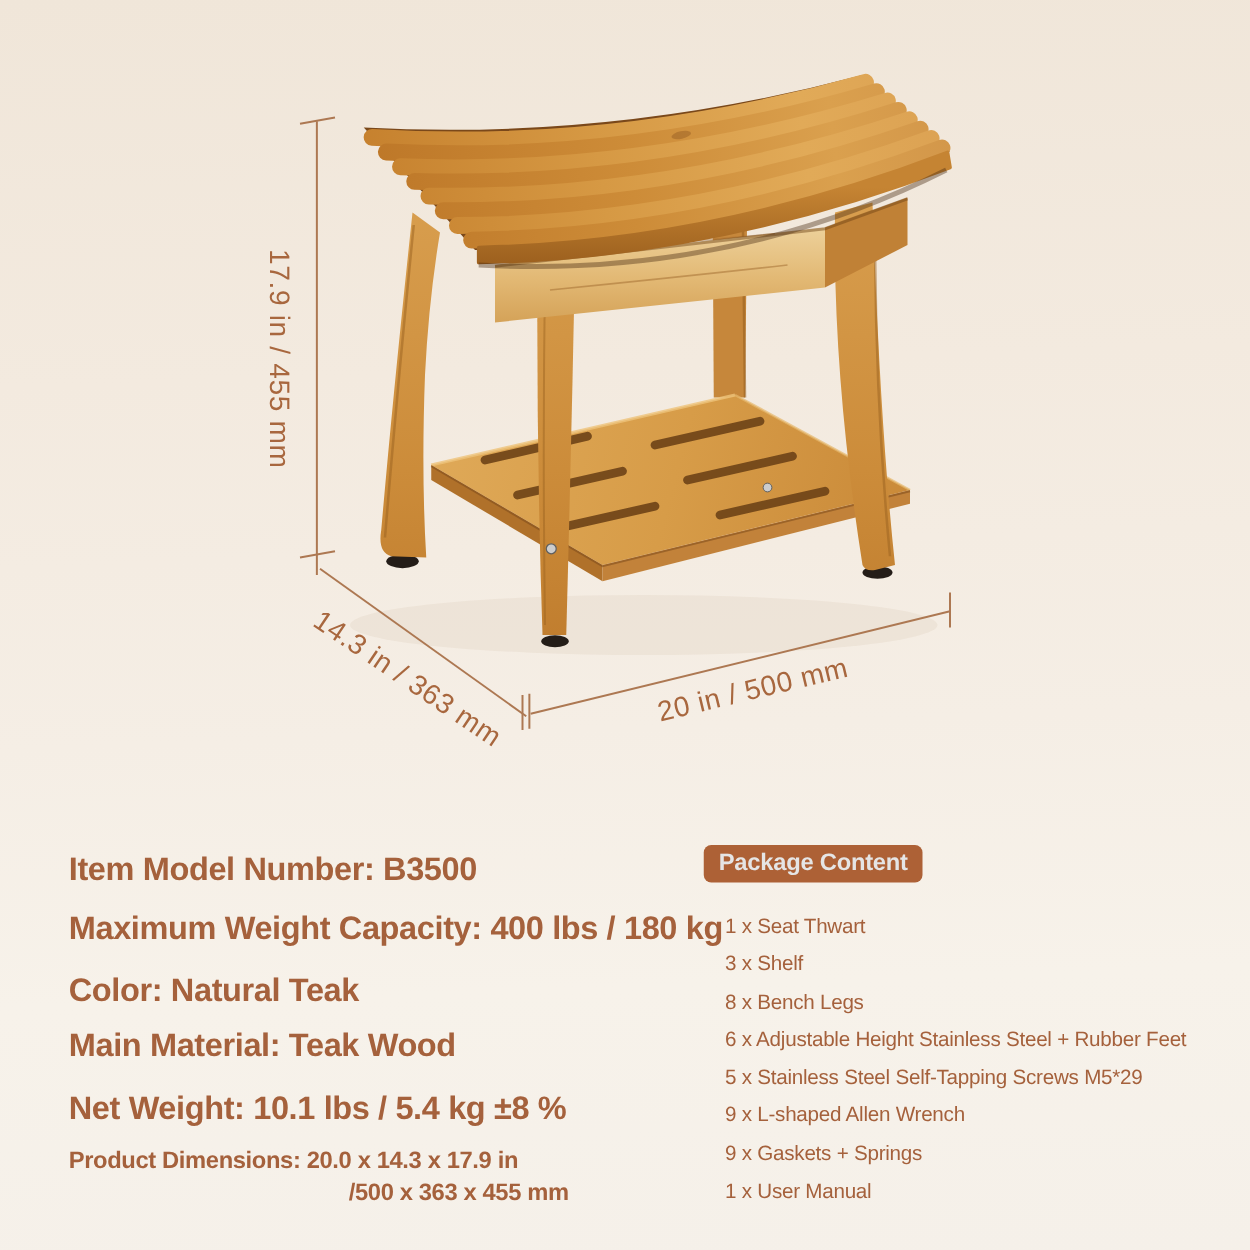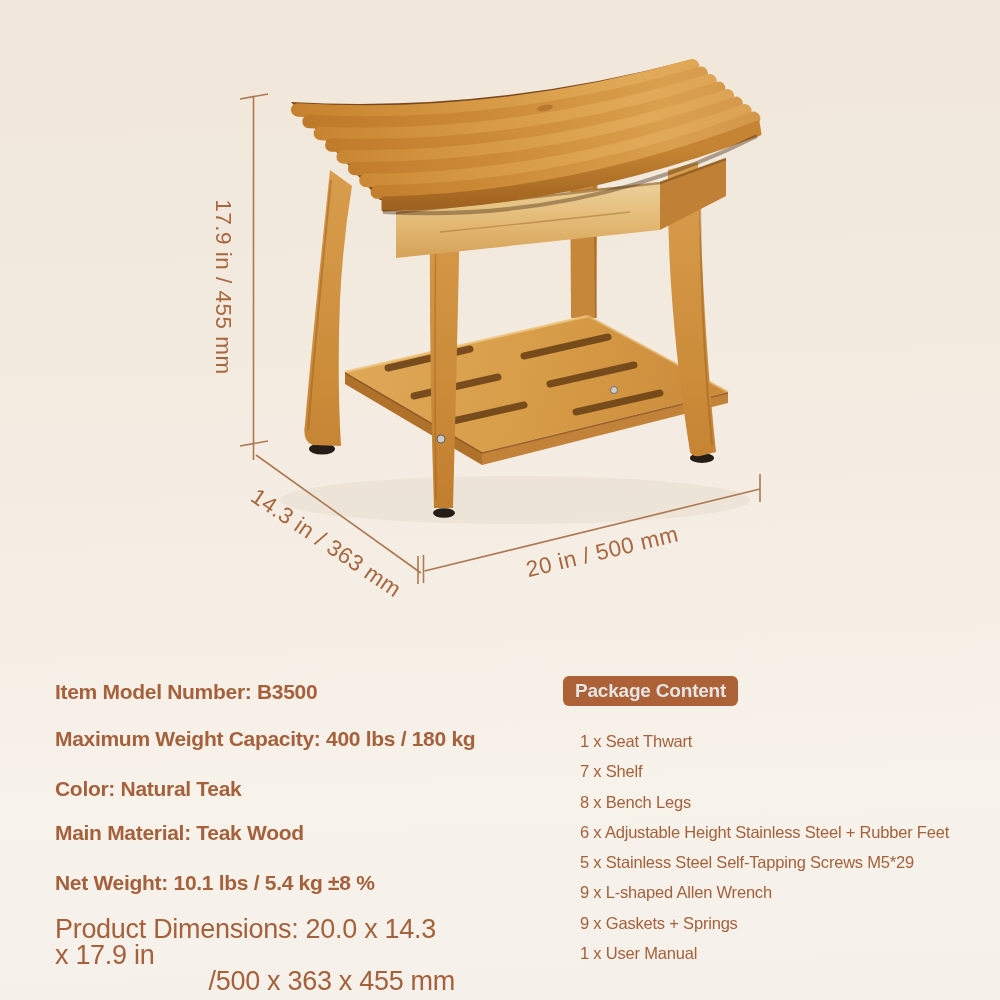--- a/index.html
+++ b/index.html
@@ -5,25 +5,25 @@
   html,body{margin:0;padding:0;}
   .stage{
     position:relative;width:1000px;height:1000px;overflow:hidden;
     background:linear-gradient(178deg,#f0e6d9 0%,#f3eadf 30%,#f5eee5 58%,#f7f2ea 78%,#f5f0e9 100%);
     font-family:"Liberation Sans", sans-serif;
   }
   .bench-svg{position:absolute;left:0;top:0;}
   
   .spec-line{
     position:absolute;left:55px;
-    font-size:21px;font-weight:bold;letter-spacing:-0.3px;
+    font-size:26px;font-weight:bold;letter-spacing:-0.3px;
     color:#a5613c;white-space:nowrap;
   }
   .spec-dims{position:absolute;left:55px;width:400px;color:#a5613c;
-    font-size:27px;font-weight:normal;letter-spacing:-0.3px;line-height:26px;}
+    font-size:19px;font-weight:bold;letter-spacing:-0.3px;line-height:26px;}
   .spec-dims .l2{text-align:right;}
   
   .pkg-header{
     position:absolute;left:563px;top:676px;
     background:#ad6136;color:#e5e5e5;
     font-size:19px;font-weight:bold;letter-spacing:-0.2px;
     padding:4px 12px;border-radius:6px;white-space:nowrap;
   }
   .pkg-list{
     position:absolute;left:566px;top:712px;margin:14px;padding:0;list-style:none;
@@ -175,21 +175,21 @@
     <div class="spec-line" style="top:871px">Net Weight: 10.1 lbs / 5.4 kg ±8 %</div>
     <div class="spec-dims" style="top:916px">
       <div class="l1">Product Dimensions: 20.0 x 14.3 x 17.9 in</div>
       <div class="l2">/500 x 363 x 455 mm</div>
     </div>
   </div>
 
   <div class="pkg-header">Package Content</div>
   <ul class="pkg-list">
     <li>1 x Seat Thwart</li>
-    <li>7 x Shelf</li>
+    <li>3 x Shelf</li>
     <li>8 x Bench Legs</li>
     <li>6 x Adjustable Height Stainless Steel + Rubber Feet</li>
     <li>5 x Stainless Steel Self-Tapping Screws M5*29</li>
     <li>9 x L-shaped Allen Wrench</li>
     <li>9 x Gaskets + Springs</li>
     <li>1 x User Manual</li>
   </ul>
 
 </div>
 

